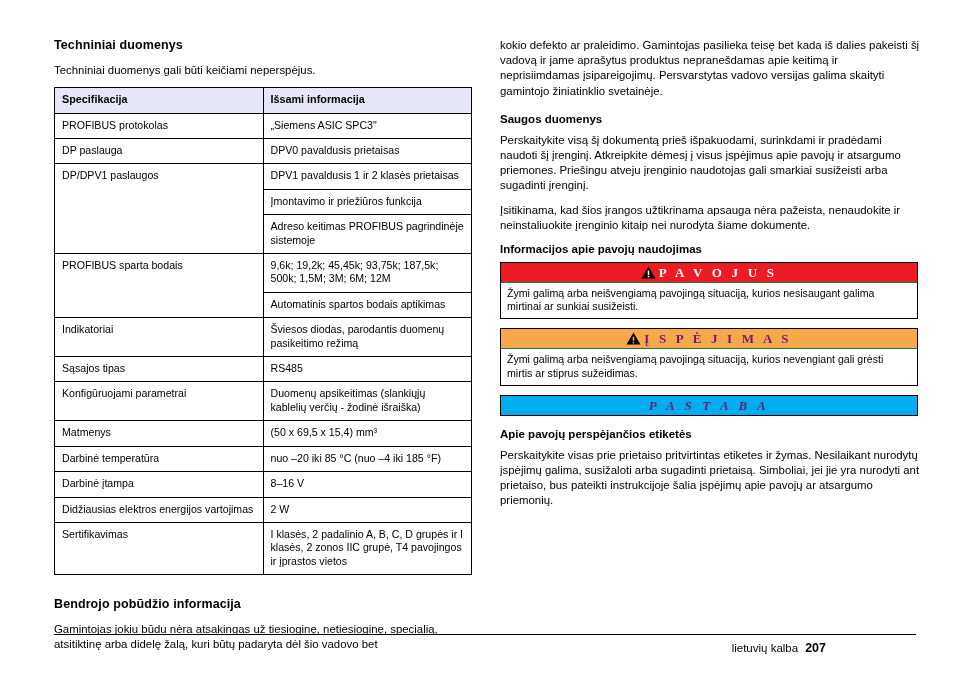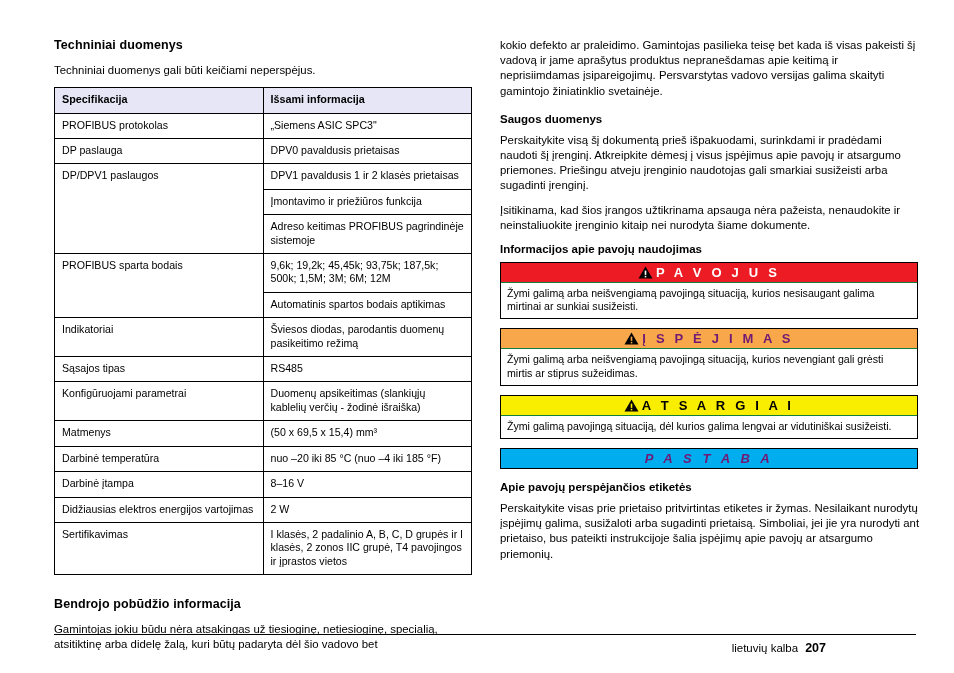--- a/index.html
+++ b/index.html
@@ -76,20 +76,21 @@
     border: 1px solid #000000;
     margin: 0 0 9px 0;
     box-sizing: border-box;
   }
   .warnbox .banner {
     display: flex;
     align-items: center;
     justify-content: center;
     height: 19px;
     gap: 3px;
+    font-family: Liberation Serif, serif;
   }
   .warnbox .banner .btext {
     font-size: 13px;
     font-weight: bold;
     letter-spacing: 3.2px;
     line-height: 13px;
     white-space: nowrap;
   }
   .warnbox .banner .btext.italic {
     font-style: italic;
@@ -222,21 +223,21 @@
       </tbody>
     </table>
 
     <h2 class="section-title" style="margin-top:22px;">Bendrojo pobūdžio informacija</h2>
 
     <p class="body-text tight">Gamintojas jokiu būdu nėra atsakingas už tiesioginę, netiesioginę, specialią, atsitiktinę arba didelę žalą, kuri būtų padaryta dėl šio vadovo bet</p>
   </div>
 
   <div class="col col-right">
 
-    <p class="body-text">kokio defekto ar praleidimo. Gamintojas pasilieka teisę bet kada iš visas pakeisti šį vadovą ir jame aprašytus produktus nepranešdamas apie keitimą ir neprisiimdamas įsipareigojimų. Persvarstytas vadovo versijas galima skaityti gamintojo žiniatinklio svetainėje.</p>
+    <p class="body-text">kokio defekto ar praleidimo. Gamintojas pasilieka teisę bet kada iš dalies pakeisti šį vadovą ir jame aprašytus produktus nepranešdamas apie keitimą ir neprisiimdamas įsipareigojimų. Persvarstytas vadovo versijas galima skaityti gamintojo žiniatinklio svetainėje.</p>
 
     <h3 class="sub-title">Saugos duomenys</h3>
 
     <p class="body-text">Perskaitykite visą šį dokumentą prieš išpakuodami, surinkdami ir pradėdami naudoti šį įrenginį. Atkreipkite dėmesį į visus įspėjimus apie pavojų ir atsargumo priemones. Priešingu atveju įrenginio naudotojas gali smarkiai susižeisti arba sugadinti įrenginį.</p>
 
     <p class="body-text">Įsitikinama, kad šios įrangos užtikrinama apsauga nėra pažeista, nenaudokite ir neinstaliuokite įrenginio kitaip nei nurodyta šiame dokumente.</p>
 
     <h3 class="sub-title" style="margin-top:10px;margin-bottom:7px;">Informacijos apie pavojų naudojimas</h3>
 
     <div class="warnbox">
@@ -260,33 +261,20 @@
             <polygon points="7.5,0.5 14.5,12.5 0.5,12.5" fill="#000000"></polygon>
             <rect x="6.7" y="4.6" width="1.6" height="4.3" fill="#f9a74b"></rect>
             <rect x="6.7" y="9.8" width="1.6" height="1.6" fill="#f9a74b"></rect>
           </svg>
         </span>
         <span class="btext" style="color:#701a75;">Į S P Ė J I M A S</span>
       </div>
       <div class="body">Žymi galimą arba neišvengiamą pavojingą situaciją, kurios nevengiant gali grėsti mirtis ar stiprus sužeidimas.</div>
     </div>
 
-    <div class="warnbox">
-      <div class="banner" style="background:#faee00;">
-        <span>
-          <svg class="tri" width="15" height="13" viewBox="0 0 15 13" aria-hidden="true">
-            <polygon points="7.5,0.5 14.5,12.5 0.5,12.5" fill="#000000"></polygon>
-            <rect x="6.7" y="4.6" width="1.6" height="4.3" fill="#faee00"></rect>
-            <rect x="6.7" y="9.8" width="1.6" height="1.6" fill="#faee00"></rect>
-          </svg>
-        </span>
-        <span class="btext" style="color:#000000;">A T S A R G I A I</span>
-      </div>
-      <div class="body">Žymi galimą pavojingą situaciją, dėl kurios galima lengvai ar vidutiniškai susižeisti.</div>
-    </div>
 
     <div class="warnbox">
       <div class="banner" style="background:#00aeef;">
         <span class="btext italic">P A S T A B A</span>
       </div>
     </div>
 
     <h3 class="sub-title" style="margin-top:12px;">Apie pavojų perspėjančios etiketės</h3>
 
     <p class="body-text tight">Perskaitykite visas prie prietaiso pritvirtintas etiketes ir žymas. Nesilaikant nurodytų įspėjimų galima, susižaloti arba sugadinti prietaisą. Simboliai, jei jie yra nurodyti ant prietaiso, bus pateikti instrukcijoje šalia įspėjimų apie pavojų ar atsargumo priemonių.</p>

